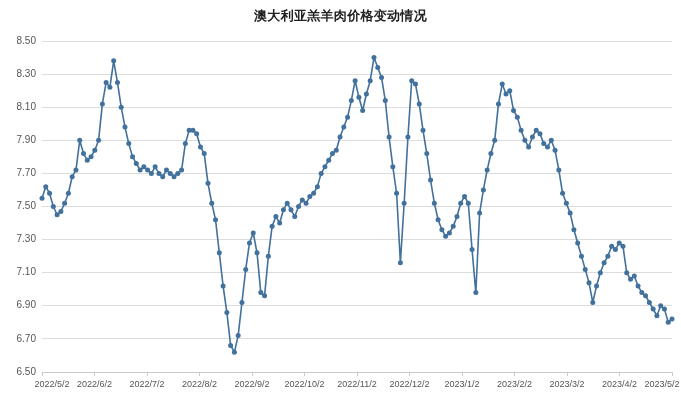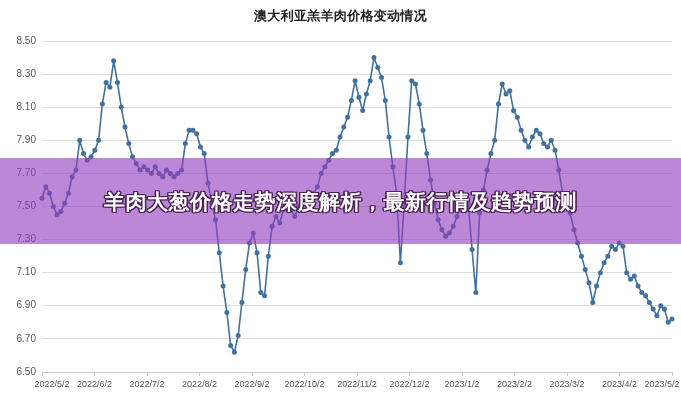--- a/index.html
+++ b/index.html
@@ -339,17 +339,14 @@
         <circle cx="649.37" cy="302.49" r="2.5" class="series-marker" fill="#41719c"></circle>
         <circle cx="653.14" cy="309.11" r="2.5" class="series-marker" fill="#41719c"></circle>
         <circle cx="656.91" cy="315.73" r="2.5" class="series-marker" fill="#41719c"></circle>
         <circle cx="660.68" cy="305.80" r="2.5" class="series-marker" fill="#41719c"></circle>
         <circle cx="664.46" cy="309.11" r="2.5" class="series-marker" fill="#41719c"></circle>
         <circle cx="668.23" cy="322.35" r="2.5" class="series-marker" fill="#41719c"></circle>
         <circle cx="672.00" cy="319.04" r="2.5" class="series-marker" fill="#41719c"></circle>
       </g>
   </svg>
 
-  <div id="overlay-banner">
-    <div id="overlay-text">羊肉大葱价格走势深度解析，最新行情及趋势预测</div>
-  </div>
 
 </div>
 
 </body></html>

